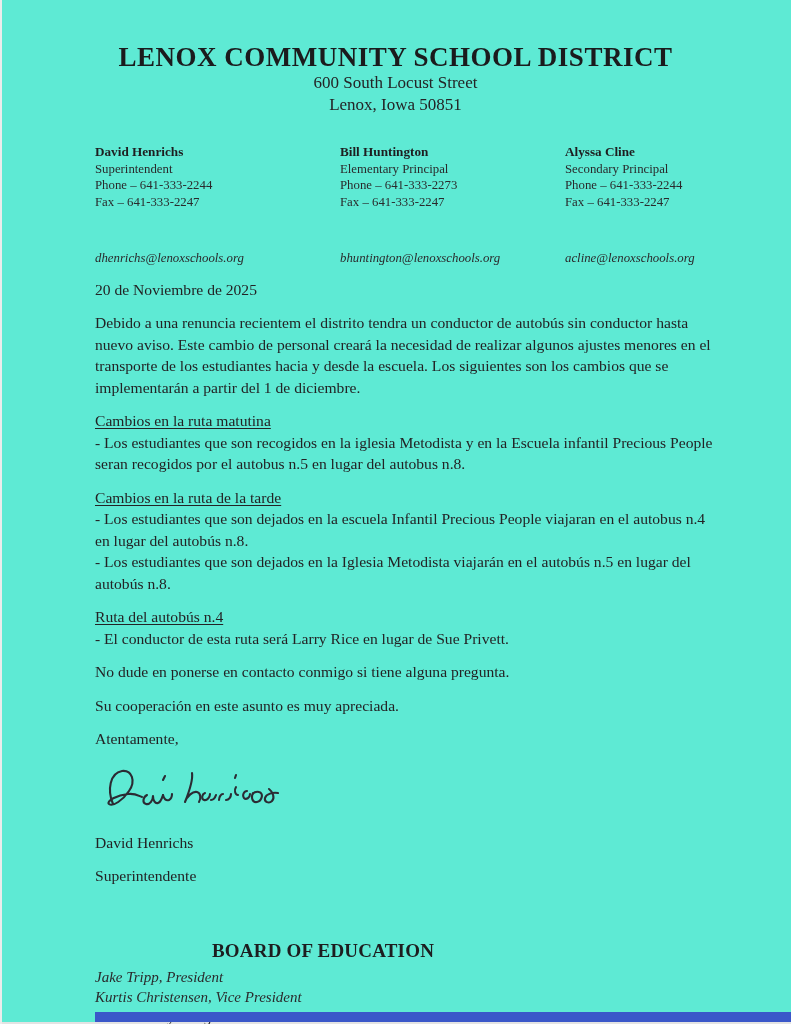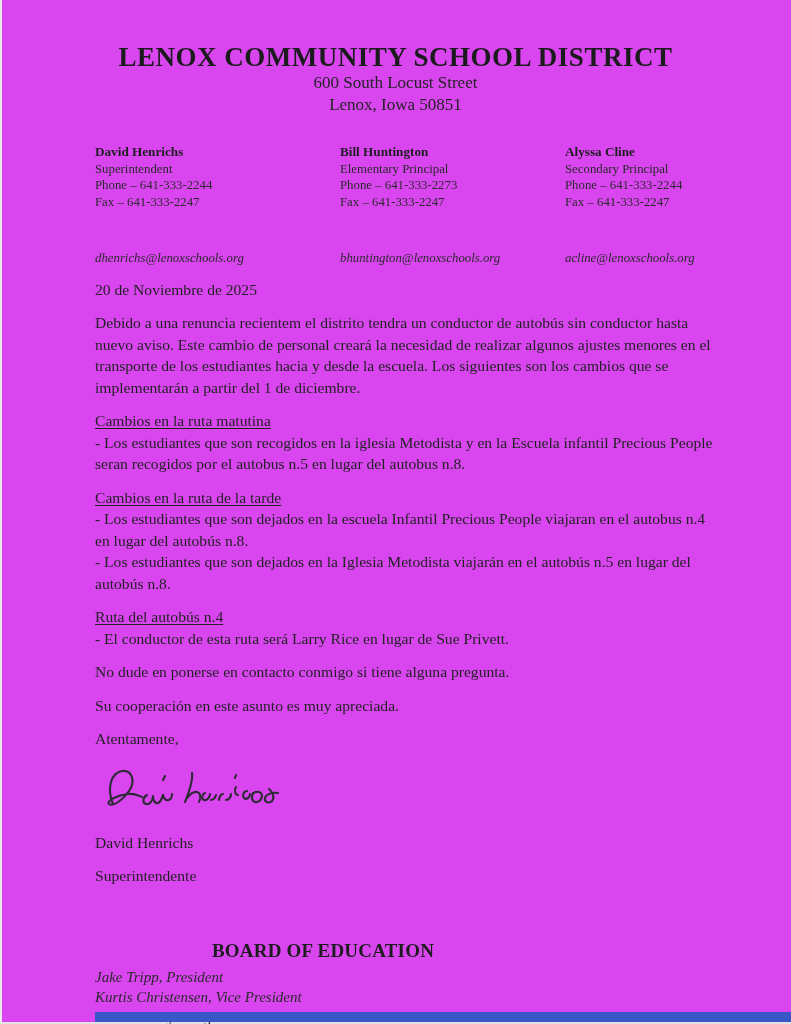--- a/index.html
+++ b/index.html
@@ -1,20 +1,20 @@
 <!DOCTYPE html>
 <html><head>
 <meta charset="utf-8">
 <style>
   html,body{margin:0;padding:0;background:#cfcfcf;}
   .page{
     position:relative;
     width:791px;height:1024px;
     margin:0 auto;
-    background:#d946ef;
+    background:#5eead4;
     font-family:"Liberation Serif","DejaVu Serif",serif;
     color:#222;
     overflow:hidden;
     box-shadow:inset 2px 0 0 #ececec, inset 0 -2px 0 #e3e3e3;
   }
   .content{padding:42px 71px 0 95px;}
   
   .letterhead{margin-left:-95px;margin-right:-71px;text-align:center;}
   .district-title{
     margin:0;font-size:27px;font-weight:700;letter-spacing:.5px;

